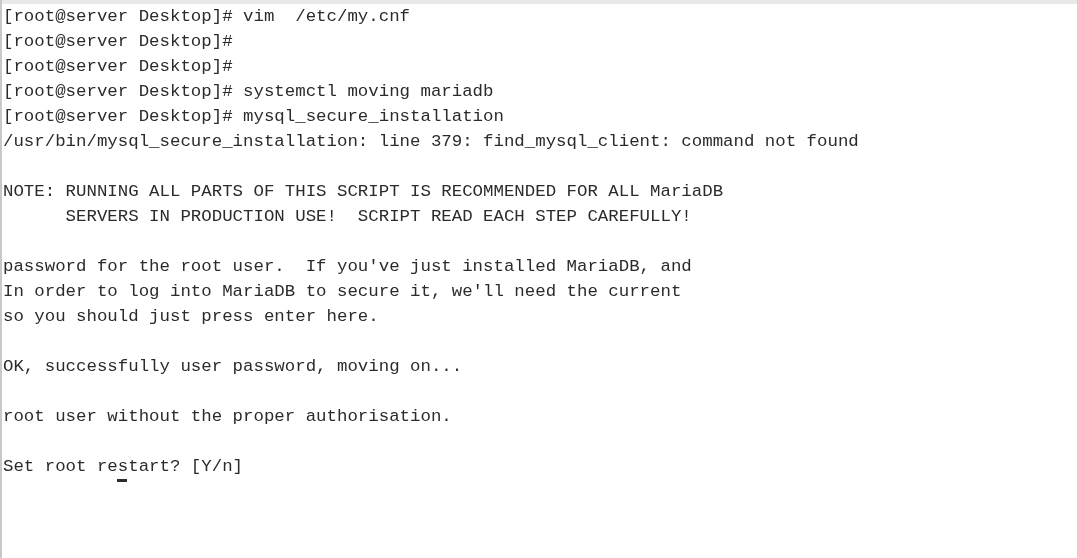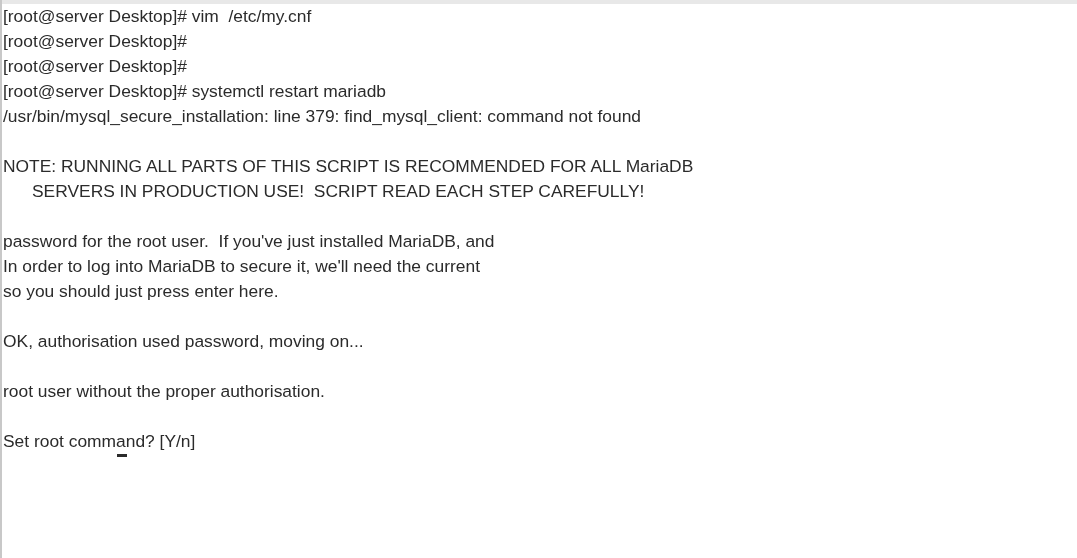--- a/index.html
+++ b/index.html
@@ -47,21 +47,21 @@
     height: 554px;
   }
   .line {
     display: block;
     height: 25px;
     line-height: 25px;
     font-size: 17.4px;
     letter-spacing: 0px;
     color: #2b2b2b;
     white-space: pre;
-    font-family: Liberation Sans, sans-serif;
+    font-family: Liberation Mono, monospace;
   }
   .line.blank {
     color: transparent;
   }
   .cursor-line {
     display: block;
     height: 25px;
     line-height: 25px;
     white-space: pre;
   }
@@ -80,32 +80,33 @@
 <div id="terminal">
 
   <div class="edge-top"></div>
   <div class="edge-left"></div>
 
   <div id="screen">
 
     <span class="line">[root@server Desktop]# vim  /etc/my.cnf</span>
     <span class="line">[root@server Desktop]#</span>
     <span class="line">[root@server Desktop]#</span>
-    <span class="line">[root@server Desktop]# systemctl restart mariadb</span>
+    <span class="line">[root@server Desktop]# systemctl moving mariadb</span>
+    <span class="line">[root@server Desktop]# mysql_secure_installation</span>
     <span class="line">/usr/bin/mysql_secure_installation: line 379: find_mysql_client: command not found</span>
     <span class="line blank"></span>
     <span class="line">NOTE: RUNNING ALL PARTS OF THIS SCRIPT IS RECOMMENDED FOR ALL MariaDB</span>
     <span class="line">      SERVERS IN PRODUCTION USE!  SCRIPT READ EACH STEP CAREFULLY!</span>
     <span class="line blank"></span>
     <span class="line">password for the root user.  If you've just installed MariaDB, and</span>
     <span class="line">In order to log into MariaDB to secure it, we'll need the current</span>
     <span class="line">so you should just press enter here.</span>
     <span class="line blank"></span>
-    <span class="line">OK, authorisation used password, moving on...</span>
+    <span class="line">OK, successfully user password, moving on...</span>
     <span class="line blank"></span>
     <span class="line">root user without the proper authorisation.</span>
     <span class="line blank"></span>
-    <span class="line">Set root command? [Y/n]</span>
+    <span class="line">Set root restart? [Y/n]</span>
 
     <span class="cursor-line"><span class="cursor-block"></span></span>
 
   </div>
 </div>
 
 </body></html>

